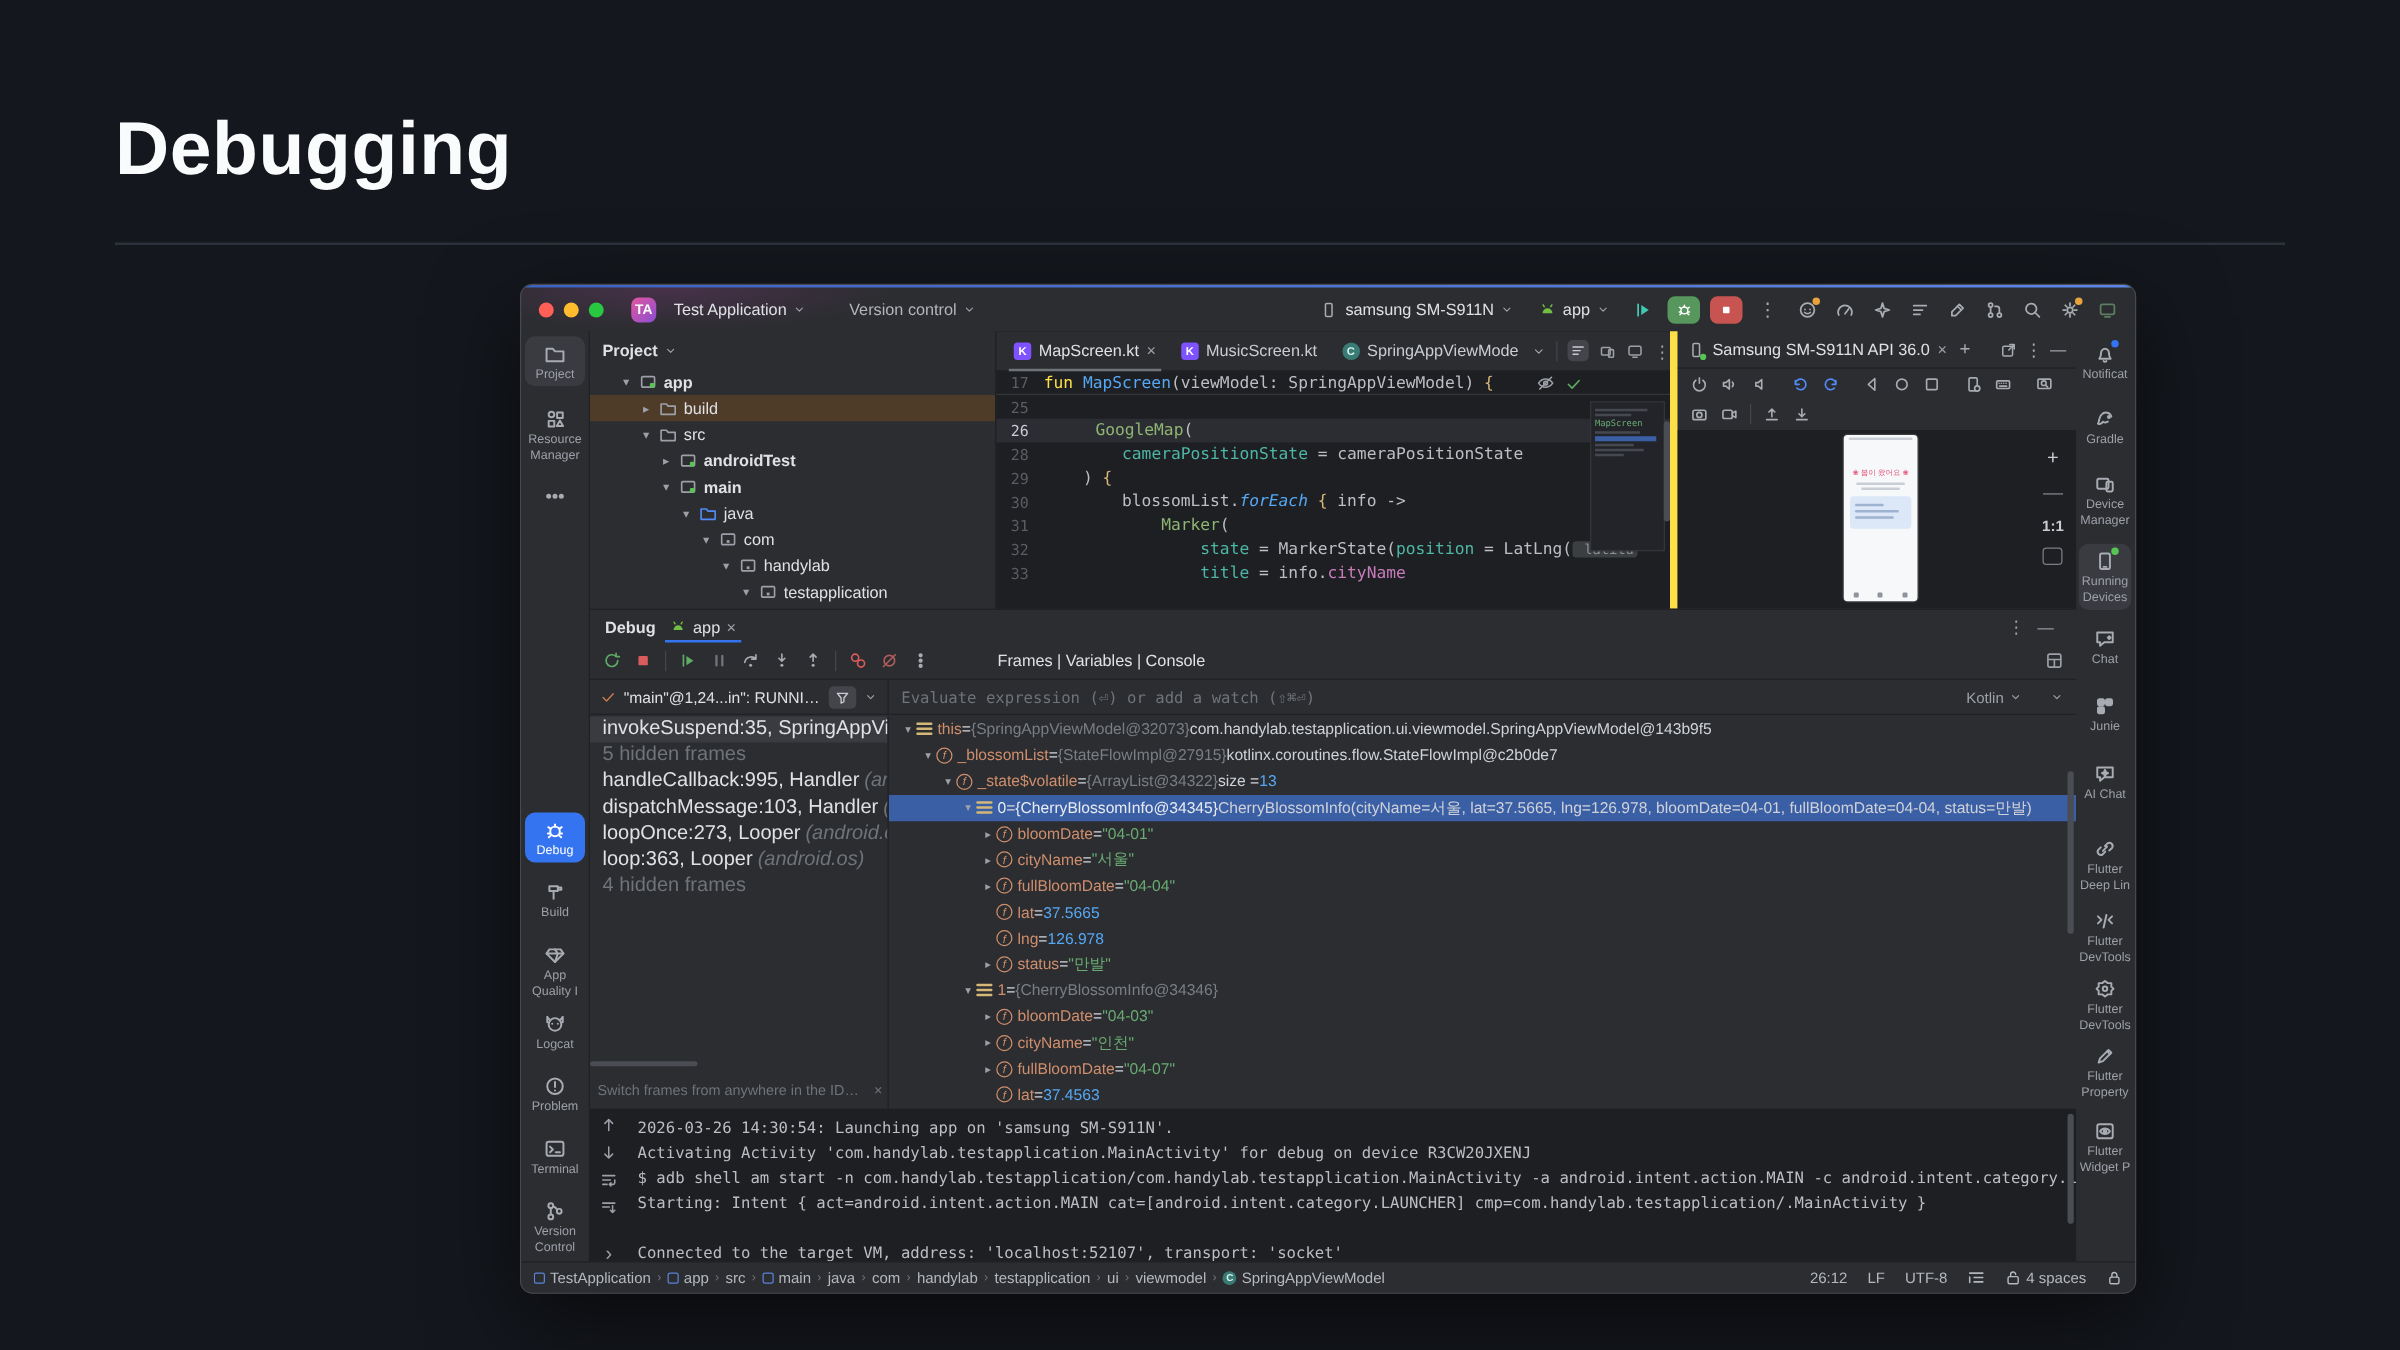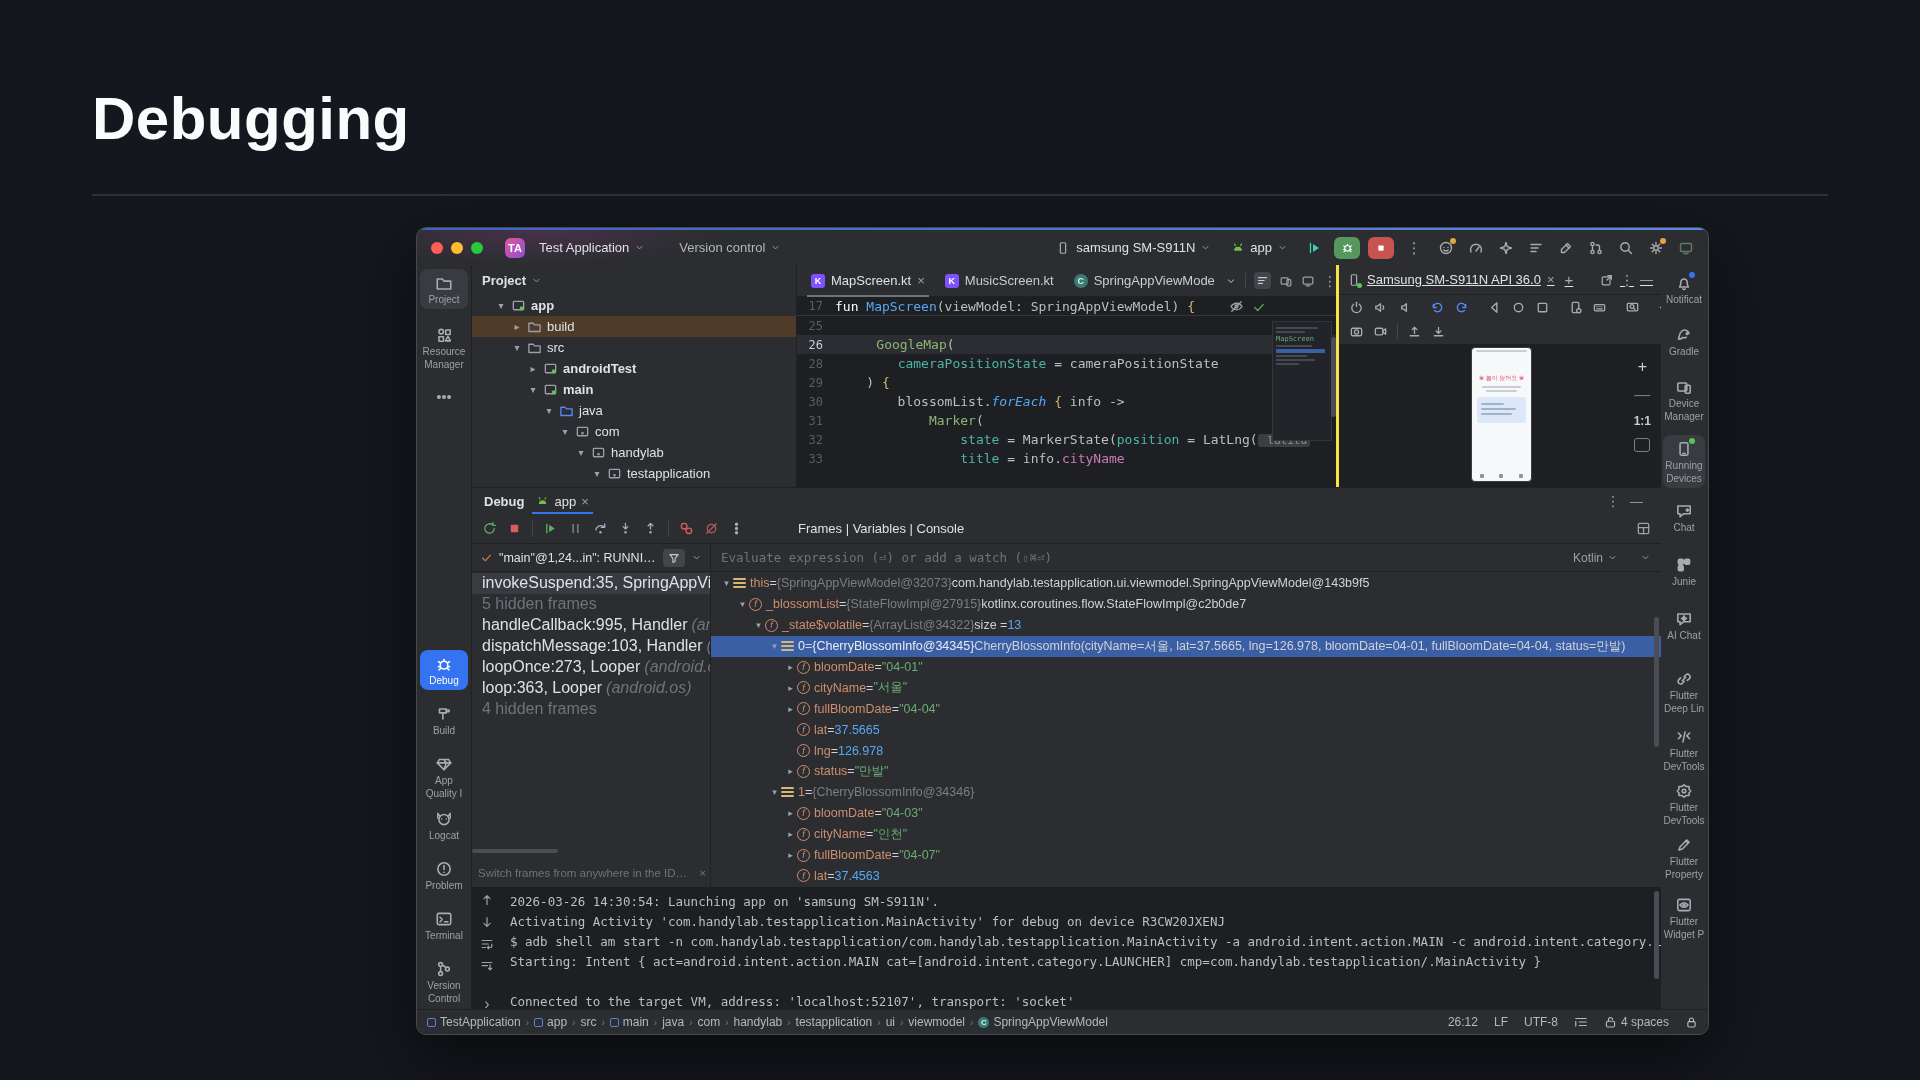--- a/index.html
+++ b/index.html
@@ -60,31 +60,31 @@
   .ktag { width:14px; height:14px; border-radius:3px; background:#7f52ff; color:#fff; font-size:9px; font-weight:700;
           display:flex; align-items:center; justify-content:center; }
   .ctag { width:14px; height:14px; border-radius:50%; background:#397b74; color:#d7f3ef; font-size:9px; font-weight:700;
           display:flex; align-items:center; justify-content:center; }
   #ed-code { position:relative; height:190px; font-family:"DejaVu Sans Mono", monospace; font-size:13px; }
   .cl { height:19px; display:flex; align-items:center; }
   .cl .num { width:38px; text-align:right; padding-right:12px; color:#5a5d63; font-size:12px; flex:none; }
   .cl pre { font-family:inherit; white-space:pre; }
   .cl.current { background:#2b2d33;gap:10px; }
   .cl.sticky { border-bottom:1px solid #33353a; }
-  .tk-kw{color:#ffffff} .tk-fn{color:#56a8f5} .tk-comp{color:#8fb573} .tk-arg{color:#4db6a6}
+  .tk-kw{color:#fde047} .tk-fn{color:#56a8f5} .tk-comp{color:#8fb573} .tk-arg{color:#4db6a6}
   .tk-call{color:#56a8f5; font-style:italic} .tk-prop{color:#c77dbb} .tk-pl{color:#bcbec4} .tk-br{color:#d5b778}
   .tk-hint{background:#3c3f41; color:#8c8f94; border-radius:3px; padding:0 3px; font-size:11px;}
   #minimap { position:absolute; right:4px; top:24px; width:60px; height:120px; background:#232429; border:1px solid #33353a; font-size:7px; color:#6aab73; padding:3px; }
   .mm-bar { height:2px; margin:2px 0; background:#45484f; }
   .mm-blue { background:#3b5fa5; height:4px; }
   #ed-inspect { position:absolute; right:70px; top:2px; display:flex; gap:8px; align-items:center; color:#9da0a8; }
   #ed-scroll { position:absolute; right:0; top:40px; width:5px; height:80px; background:#4a4d53; border-radius:3px; }
 
   
-  #device { left:919px; top:37px; width:325px; height:222px; background:#2b2d30; border-left:3px solid #fde047; overflow:hidden;text-decoration:underline; }
+  #device { left:919px; top:37px; width:325px; height:222px; background:#2b2d30; border-left:6px solid #fde047; overflow:hidden; }
   #dp-tab { height:30px; display:flex; align-items:center; gap:6px; padding:0 8px; font-size:13px; border-bottom:1px solid #1f2124; }
   .dp-toolrow { height:24px; display:flex; align-items:center; gap:9px; padding:0 10px; color:#a8abb2; }
   #dp-content { position:absolute; left:0; right:0; top:79px; bottom:0; background:#1e1f22; }
   #phone { position:absolute; left:132px; top:3px; width:61px; height:135px; background:#f7f8fa; border-radius:4px;
            border:1px solid #3a3c40; overflow:hidden; font-size:5px; }
   #phone-title { color:#e2557a; text-align:center; margin-top:22px; font-size:6px; white-space:nowrap; }
   .ph-bar { height:2px; background:#c9ced6; margin:3px 10px 0; border-radius:1px; }
   #ph-card { margin:5px 5px 0; background:#dce7f8; border-radius:3px; height:26px; padding:3px 4px; }
   .ph-card-bar { height:2px; background:#9fb3d1; margin-top:3px; border-radius:1px; }
   #ph-nav { position:absolute; bottom:3px; left:0; right:0; display:flex; justify-content:space-around; }

